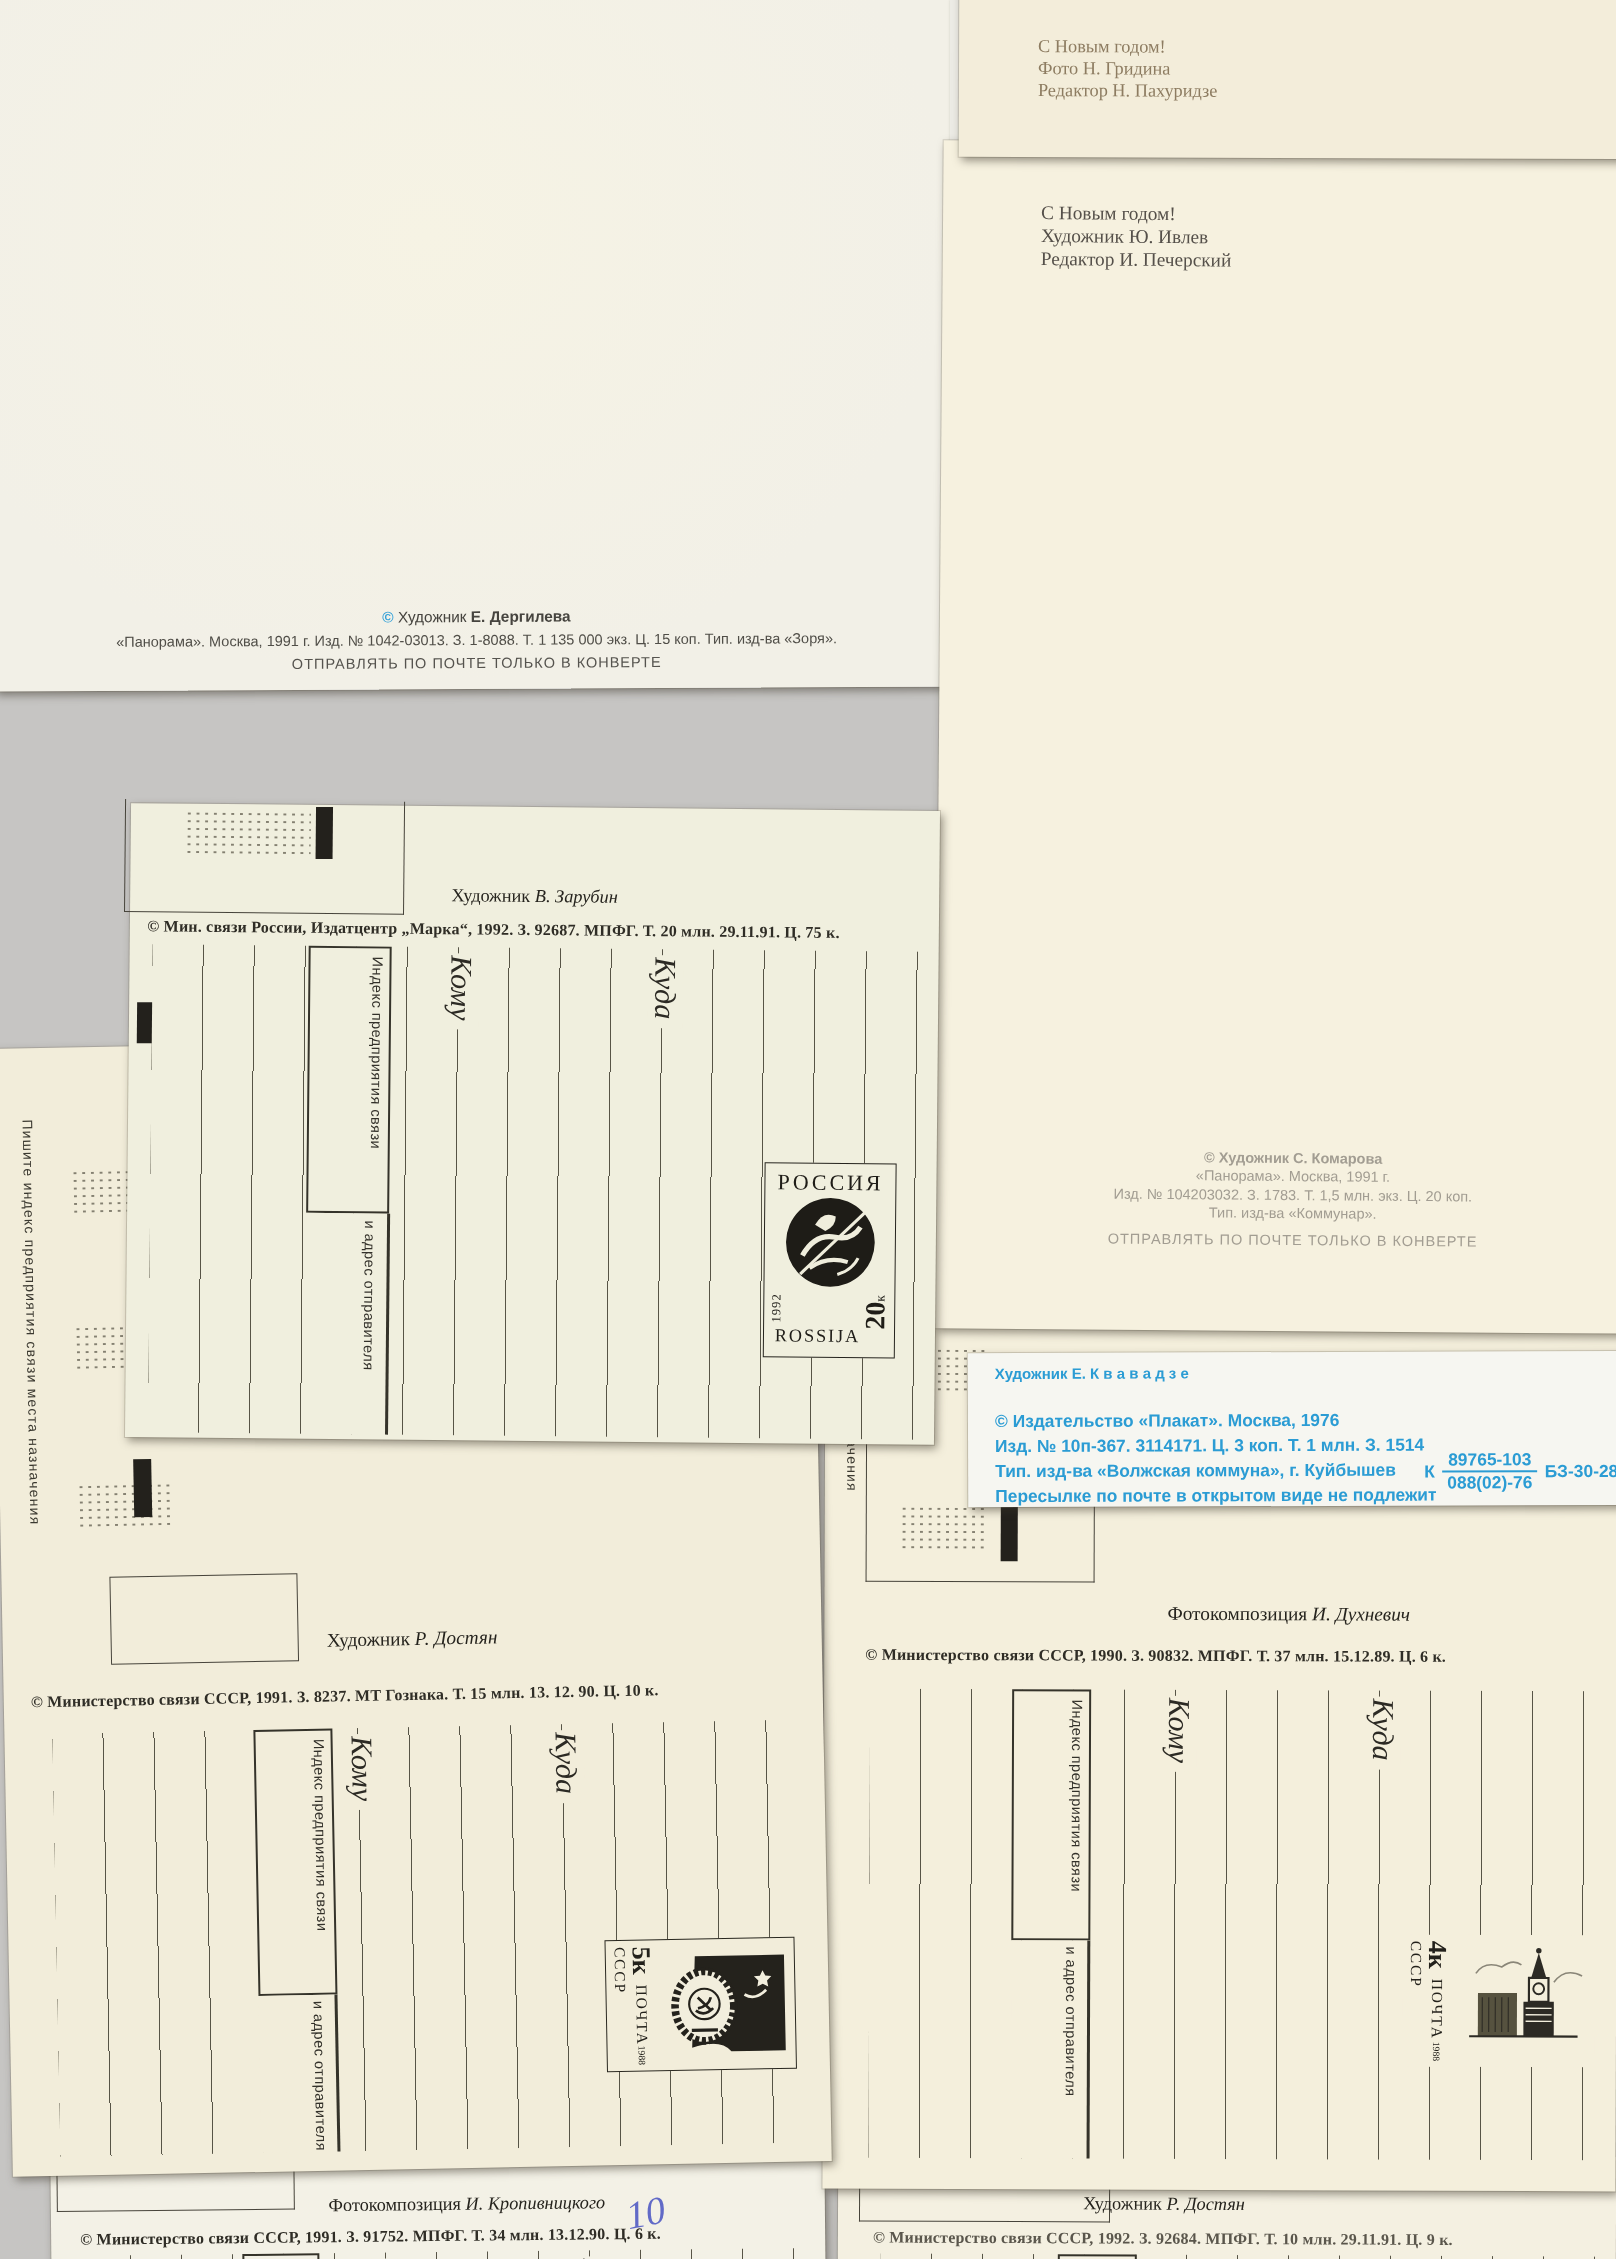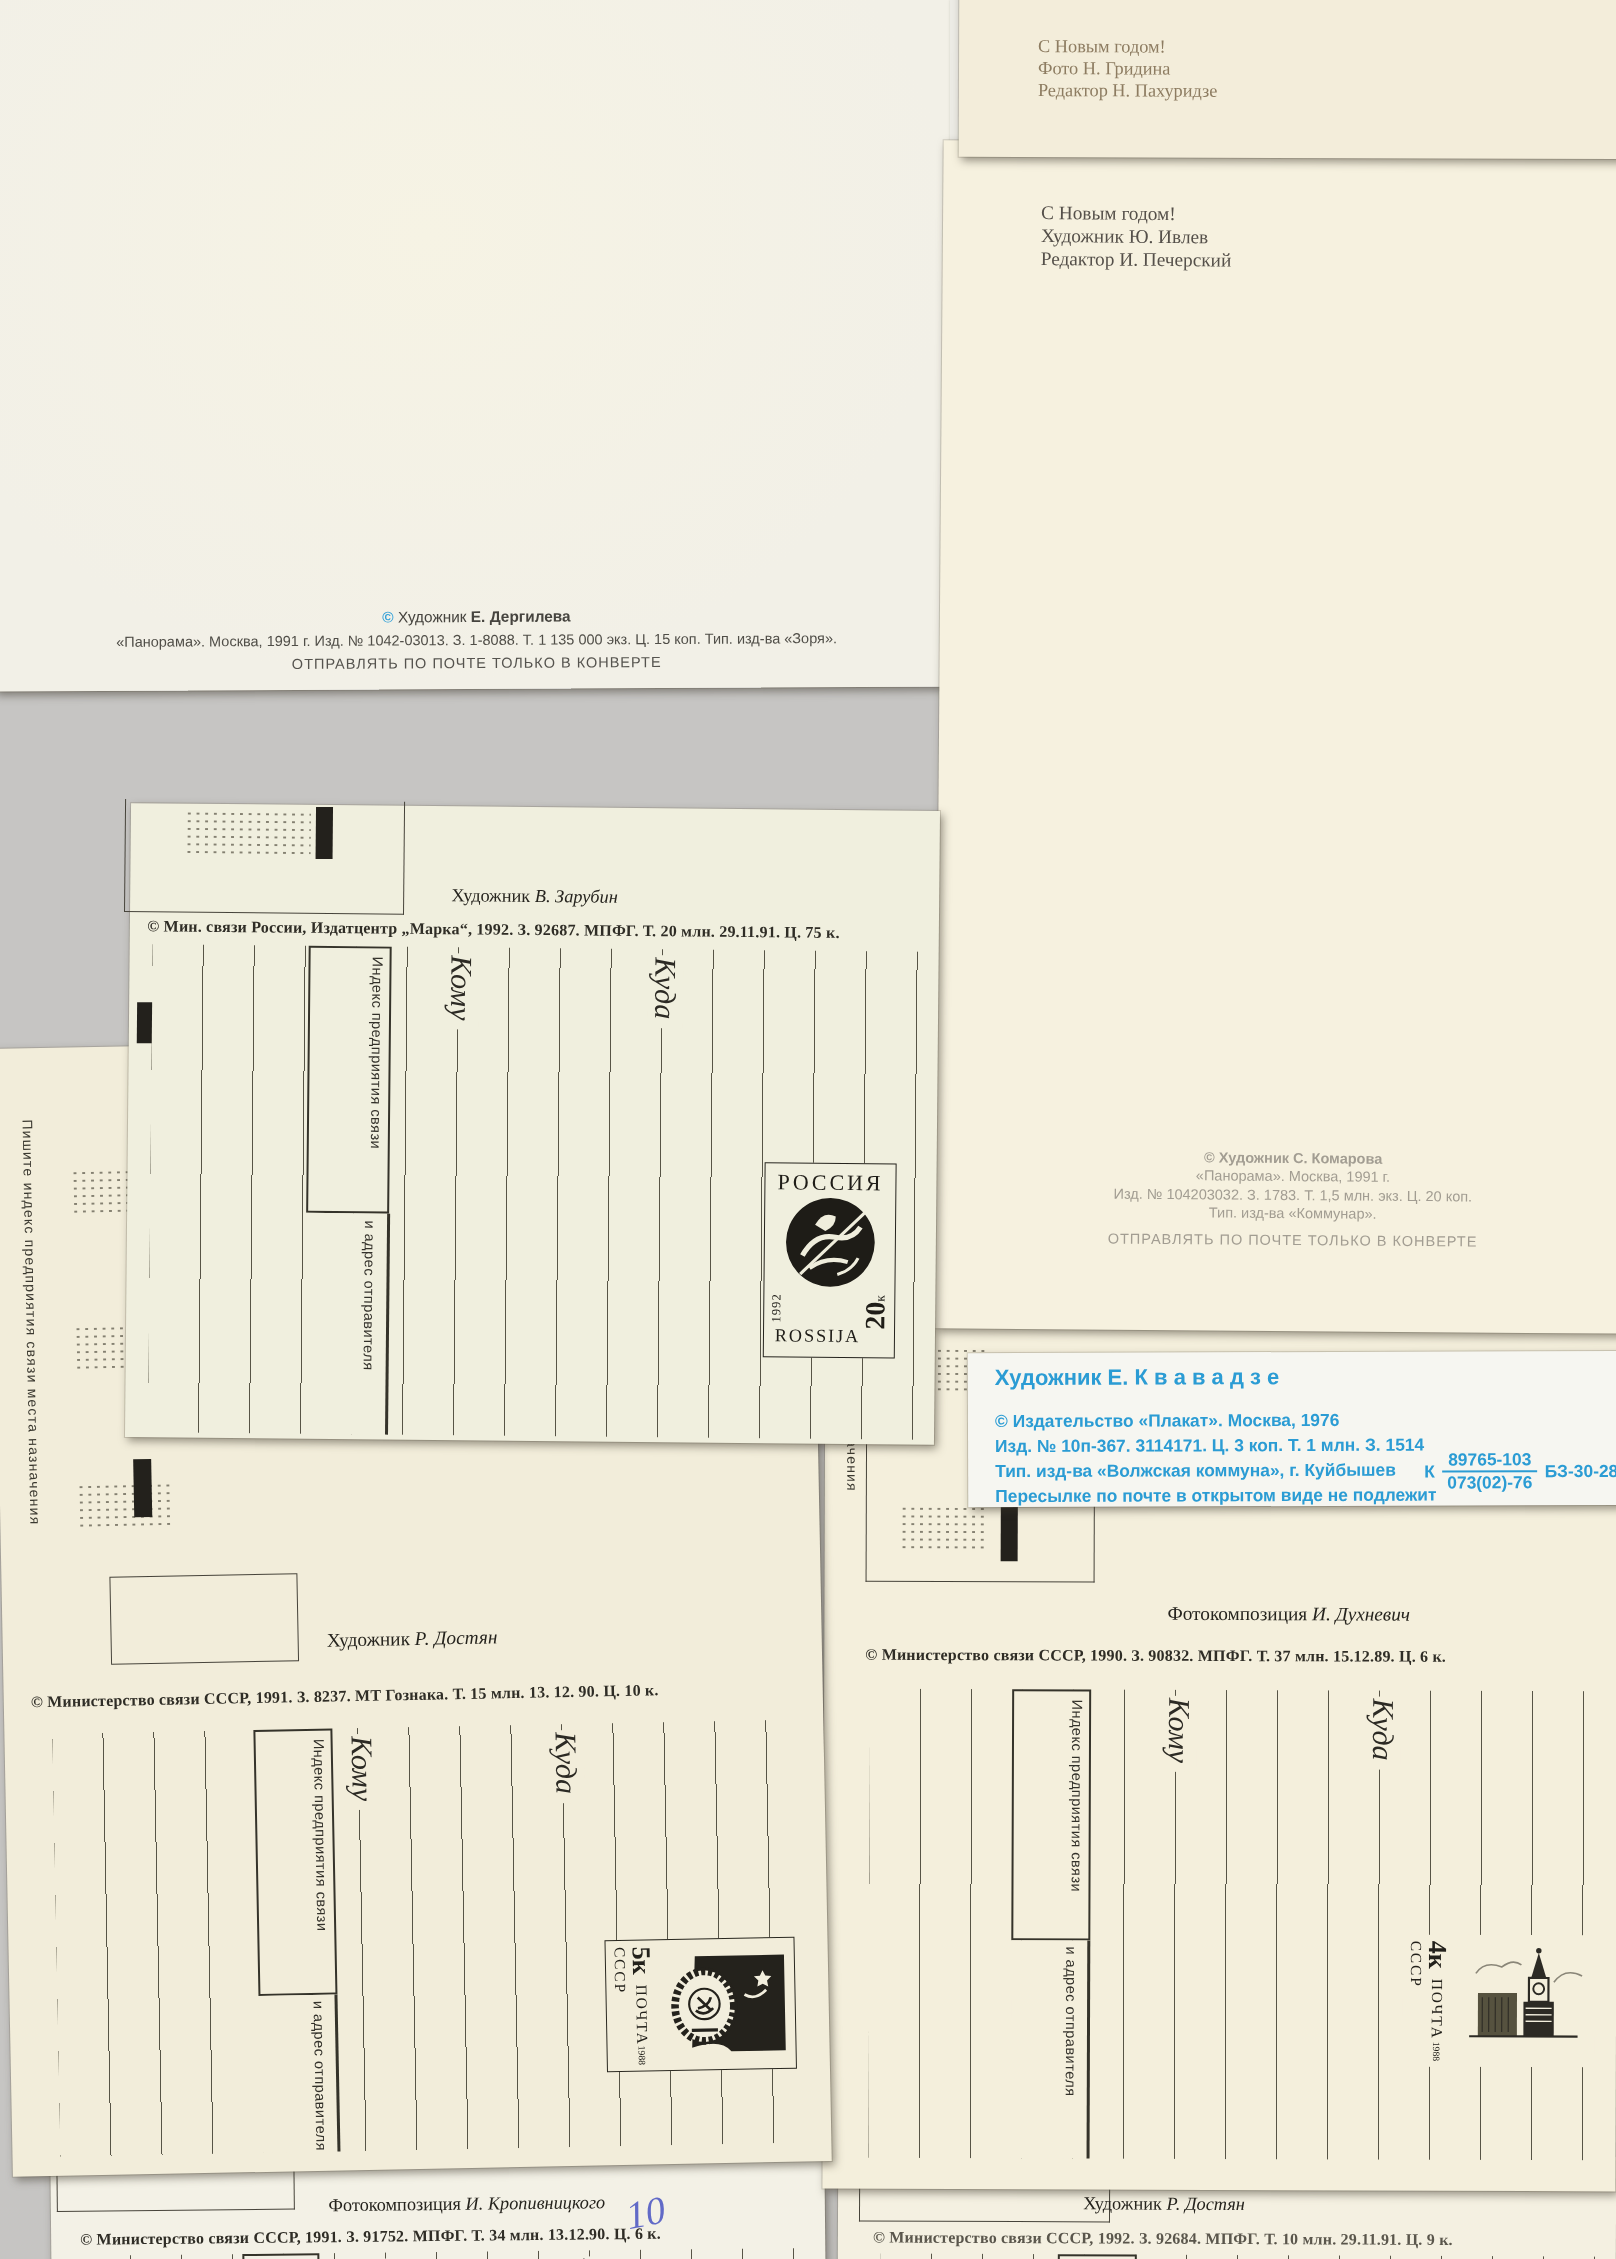--- a/index.html
+++ b/index.html
@@ -230,29 +230,29 @@
         </svg>
         <div class="sr-year">1992</div>
         <div class="sr-latin">ROSSIJA</div>
         <div class="sr-value"><span>20</span><span class="sr-unit">к</span></div>
       </div>
     </div>
   </div>
 
   <div class="card" style="left:968px;top:1352px;width:676px;height:154px;background:#f6f6f1;transform:rotate(-0.2deg);z-index:4;
               font-family:'Liberation Sans',sans-serif;font-weight:bold;color:#2b9cd4;">
-    <div style="position:absolute;left:27px;top:11.6px;font-size:22px;">Художник  Е. К в а в а д з е</div>
+    <div style="position:absolute;left:27px;top:11.6px;font-size:15px;">Художник  Е. К в а в а д з е</div>
     <div style="position:absolute;left:27px;top:58px;font-size:17.4px;">© Издательство «Плакат». Москва, 1976</div>
     <div style="position:absolute;left:27px;top:83px;font-size:17.4px;">Изд. № 10п-367. 3114171. Ц. 3 коп. Т. 1 млн. З. 1514</div>
     <div style="position:absolute;left:27px;top:108px;font-size:17.4px;">Тип. изд-ва «Волжская коммуна», г. Куйбышев</div>
     <div style="position:absolute;left:27px;top:133px;font-size:17.4px;">Пересылке по почте в открытом виде не подлежит</div>
     <div style="position:absolute;left:456px;top:98px;display:flex;align-items:center;gap:7.7px;font-size:17.4px;">
       <span>К</span>
       <span style="text-align:center;display:inline-block;">
         <span style="display:block;border-bottom:2.4px solid #2b9cd4;padding:0 4.8px;">89765-103</span>
-        <span style="display:block;padding:0 4.8px;">073(02)-76</span>
+        <span style="display:block;padding:0 4.8px;">088(02)-76</span>
       </span>
       <span>БЗ-30-28-76</span>
     </div>
   </div>
 
 </div>
 
 
 </body></html>

